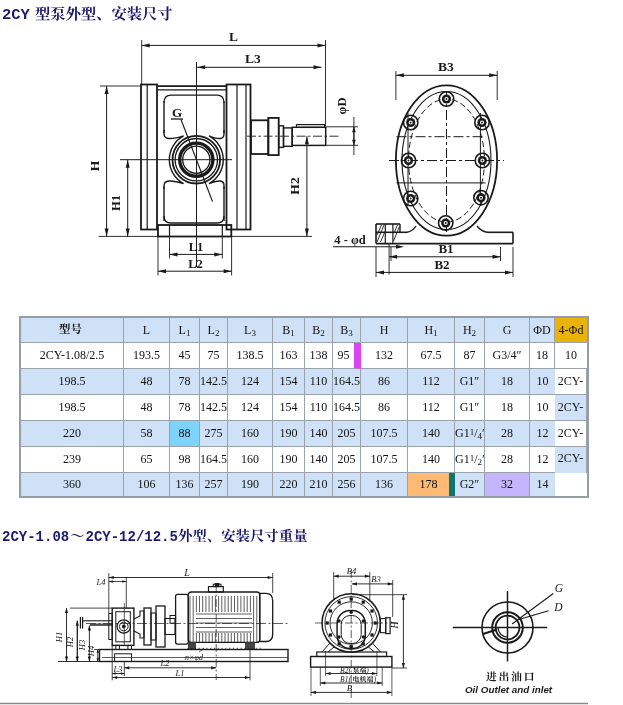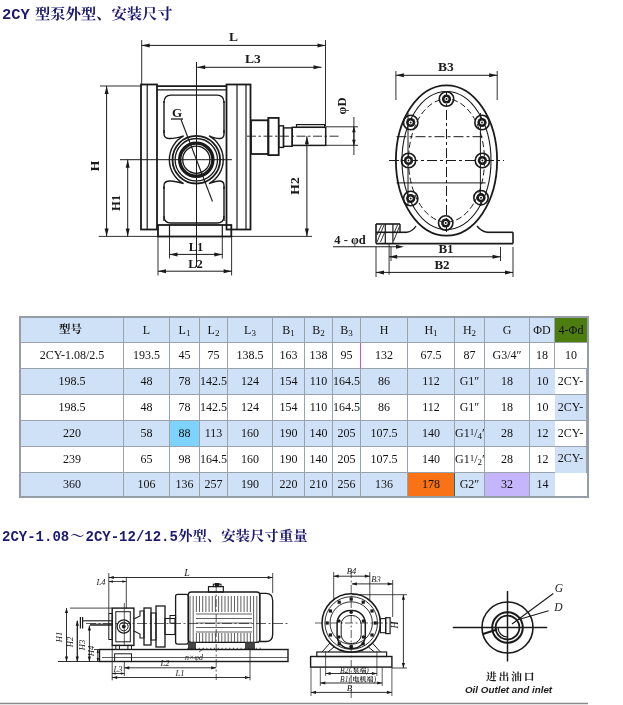--- a/index.html
+++ b/index.html
@@ -391,29 +391,29 @@
     <div style="background:#cfe1f6;border-right:1px solid #9aa2ac;border-bottom:1px solid #9aa2ac;line-height:24px;">L<sub>2</sub></div>
     <div style="background:#cfe1f6;border-right:1px solid #9aa2ac;border-bottom:1px solid #9aa2ac;line-height:24px;">L<sub>3</sub></div>
     <div style="background:#cfe1f6;border-right:1px solid #9aa2ac;border-bottom:1px solid #9aa2ac;line-height:24px;">B<sub>1</sub></div>
     <div style="background:#cfe1f6;border-right:1px solid #9aa2ac;border-bottom:1px solid #9aa2ac;line-height:24px;">B<sub>2</sub></div>
     <div style="background:#cfe1f6;border-right:1px solid #9aa2ac;border-bottom:1px solid #9aa2ac;line-height:24px;">B<sub>3</sub></div>
     <div style="background:#cfe1f6;border-right:1px solid #9aa2ac;border-bottom:1px solid #9aa2ac;line-height:24px;">H</div>
     <div style="background:#cfe1f6;border-right:1px solid #9aa2ac;border-bottom:1px solid #9aa2ac;line-height:24px;">H<sub>1</sub></div>
     <div style="background:#cfe1f6;border-right:1px solid #9aa2ac;border-bottom:1px solid #9aa2ac;line-height:24px;">H<sub>2</sub></div>
     <div style="background:#cfe1f6;border-right:1px solid #9aa2ac;border-bottom:1px solid #9aa2ac;line-height:24px;">G</div>
     <div style="background:#cfe1f6;border-right:1px solid #9aa2ac;border-bottom:1px solid #9aa2ac;line-height:24px;">ΦD</div>
-    <div style="background:#4d7c0f;border-bottom:1px solid #9aa2ac;line-height:24px;">4-Φd</div>
+    <div style="background:#eab308;border-bottom:1px solid #9aa2ac;line-height:24px;">4-Φd</div>
     <div style="border-right:1px solid #9aa2ac;border-bottom:1px solid #9aa2ac;line-height:25px;">2CY-1.08/2.5</div>
     <div style="border-right:1px solid #9aa2ac;border-bottom:1px solid #9aa2ac;line-height:25px;">193.5</div>
     <div style="border-right:1px solid #9aa2ac;border-bottom:1px solid #9aa2ac;line-height:25px;">45</div>
     <div style="border-right:1px solid #9aa2ac;border-bottom:1px solid #9aa2ac;line-height:25px;">75</div>
     <div style="border-right:1px solid #9aa2ac;border-bottom:1px solid #9aa2ac;line-height:25px;">138.5</div>
     <div style="border-right:1px solid #9aa2ac;border-bottom:1px solid #9aa2ac;line-height:25px;">163</div>
     <div style="border-right:1px solid #9aa2ac;border-bottom:1px solid #9aa2ac;line-height:25px;">138</div>
-    <div style="border-right:1px solid #d946ef;border-bottom:1px solid #9aa2ac;line-height:25px;">95</div>
+    <div style="border-right:7px solid #d946ef;border-bottom:1px solid #9aa2ac;line-height:25px;">95</div>
     <div style="border-right:1px solid #9aa2ac;border-bottom:1px solid #9aa2ac;line-height:25px;">132</div>
     <div style="border-right:1px solid #9aa2ac;border-bottom:1px solid #9aa2ac;line-height:25px;">67.5</div>
     <div style="border-right:1px solid #9aa2ac;border-bottom:1px solid #9aa2ac;line-height:25px;">87</div>
     <div style="border-right:1px solid #9aa2ac;border-bottom:1px solid #9aa2ac;line-height:25px;">G3/4″</div>
     <div style="border-right:1px solid #9aa2ac;border-bottom:1px solid #9aa2ac;line-height:25px;">18</div>
     <div style="border-bottom:1px solid #9aa2ac;line-height:25px;">10</div>
     <div style="background:#cfe1f6;border-right:1px solid #9aa2ac;border-bottom:1px solid #9aa2ac;line-height:25px;">198.5</div>
     <div style="background:#cfe1f6;border-right:1px solid #9aa2ac;border-bottom:1px solid #9aa2ac;line-height:25px;">48</div>
     <div style="background:#cfe1f6;border-right:1px solid #9aa2ac;border-bottom:1px solid #9aa2ac;line-height:25px;">78</div>
     <div style="background:#cfe1f6;border-right:1px solid #9aa2ac;border-bottom:1px solid #9aa2ac;line-height:25px;">142.5</div>
@@ -437,21 +437,21 @@
     <div style="border-right:1px solid #9aa2ac;border-bottom:1px solid #9aa2ac;line-height:25px;">164.5</div>
     <div style="border-right:1px solid #9aa2ac;border-bottom:1px solid #9aa2ac;line-height:25px;">86</div>
     <div style="border-right:1px solid #9aa2ac;border-bottom:1px solid #9aa2ac;line-height:25px;">112</div>
     <div style="border-right:1px solid #9aa2ac;border-bottom:1px solid #9aa2ac;line-height:25px;">G1″</div>
     <div style="border-right:1px solid #9aa2ac;border-bottom:1px solid #9aa2ac;line-height:25px;">18</div>
     <div style="border-bottom:1px solid #9aa2ac;line-height:25px;">10</div>
     <div style="background:#cfe1f6;border-right:1px solid #9aa2ac;border-bottom:1px solid #9aa2ac;line-height:25px;">2CY-4.2/2.5</div>
     <div style="background:#cfe1f6;border-right:1px solid #9aa2ac;border-bottom:1px solid #9aa2ac;line-height:25px;">220</div>
     <div style="background:#cfe1f6;border-right:1px solid #9aa2ac;border-bottom:1px solid #9aa2ac;line-height:25px;">58</div>
     <div style="background:#7dd3fc;border-right:1px solid #9aa2ac;border-bottom:1px solid #9aa2ac;line-height:25px;">88</div>
-    <div style="background:#cfe1f6;border-right:1px solid #9aa2ac;border-bottom:1px solid #9aa2ac;line-height:25px;">113</div>
+    <div style="background:#cfe1f6;border-right:1px solid #9aa2ac;border-bottom:1px solid #9aa2ac;line-height:25px;">275</div>
     <div style="background:#cfe1f6;border-right:1px solid #9aa2ac;border-bottom:1px solid #9aa2ac;line-height:25px;">160</div>
     <div style="background:#cfe1f6;border-right:1px solid #9aa2ac;border-bottom:1px solid #9aa2ac;line-height:25px;">190</div>
     <div style="background:#cfe1f6;border-right:1px solid #9aa2ac;border-bottom:1px solid #9aa2ac;line-height:25px;">140</div>
     <div style="background:#cfe1f6;border-right:1px solid #9aa2ac;border-bottom:1px solid #9aa2ac;line-height:25px;">205</div>
     <div style="background:#cfe1f6;border-right:1px solid #9aa2ac;border-bottom:1px solid #9aa2ac;line-height:25px;">107.5</div>
     <div style="background:#cfe1f6;border-right:1px solid #9aa2ac;border-bottom:1px solid #9aa2ac;line-height:25px;">140</div>
     <div style="background:#cfe1f6;border-right:1px solid #9aa2ac;border-bottom:1px solid #9aa2ac;line-height:25px;">G1<sup>1</sup>/<sub>4</sub>″</div>
     <div style="background:#cfe1f6;border-right:1px solid #9aa2ac;border-bottom:1px solid #9aa2ac;line-height:25px;">28</div>
     <div style="background:#cfe1f6;border-bottom:1px solid #9aa2ac;line-height:25px;">12</div>
     <div style="border-right:1px solid #9aa2ac;border-bottom:1px solid #9aa2ac;line-height:25px;">2CY-7.5/2.5</div>
@@ -471,16 +471,16 @@
     <div style="background:#cfe1f6;border-right:1px solid #9aa2ac;line-height:23px;">2CY-12/2.5</div>
     <div style="background:#cfe1f6;border-right:1px solid #9aa2ac;line-height:23px;">360</div>
     <div style="background:#cfe1f6;border-right:1px solid #9aa2ac;line-height:23px;">106</div>
     <div style="background:#cfe1f6;border-right:1px solid #9aa2ac;line-height:23px;">136</div>
     <div style="background:#cfe1f6;border-right:1px solid #9aa2ac;line-height:23px;">257</div>
     <div style="background:#cfe1f6;border-right:1px solid #9aa2ac;line-height:23px;">190</div>
     <div style="background:#cfe1f6;border-right:1px solid #9aa2ac;line-height:23px;">220</div>
     <div style="background:#cfe1f6;border-right:1px solid #9aa2ac;line-height:23px;">210</div>
     <div style="background:#cfe1f6;border-right:1px solid #9aa2ac;line-height:23px;">256</div>
     <div style="background:#cfe1f6;border-right:1px solid #9aa2ac;line-height:23px;">136</div>
-    <div style="background:#f97316;border-right:1px solid #0f766e;line-height:23px;">178</div>
+    <div style="background:#fdba74;border-right:6px solid #0f766e;line-height:23px;">178</div>
     <div style="background:#cfe1f6;border-right:1px solid #9aa2ac;line-height:23px;">G2″</div>
     <div style="background:#c4b5fd;border-right:1px solid #9aa2ac;line-height:23px;">32</div>
     <div style="background:#cfe1f6;line-height:23px;">14</div>
   </div>
 </body></html>

